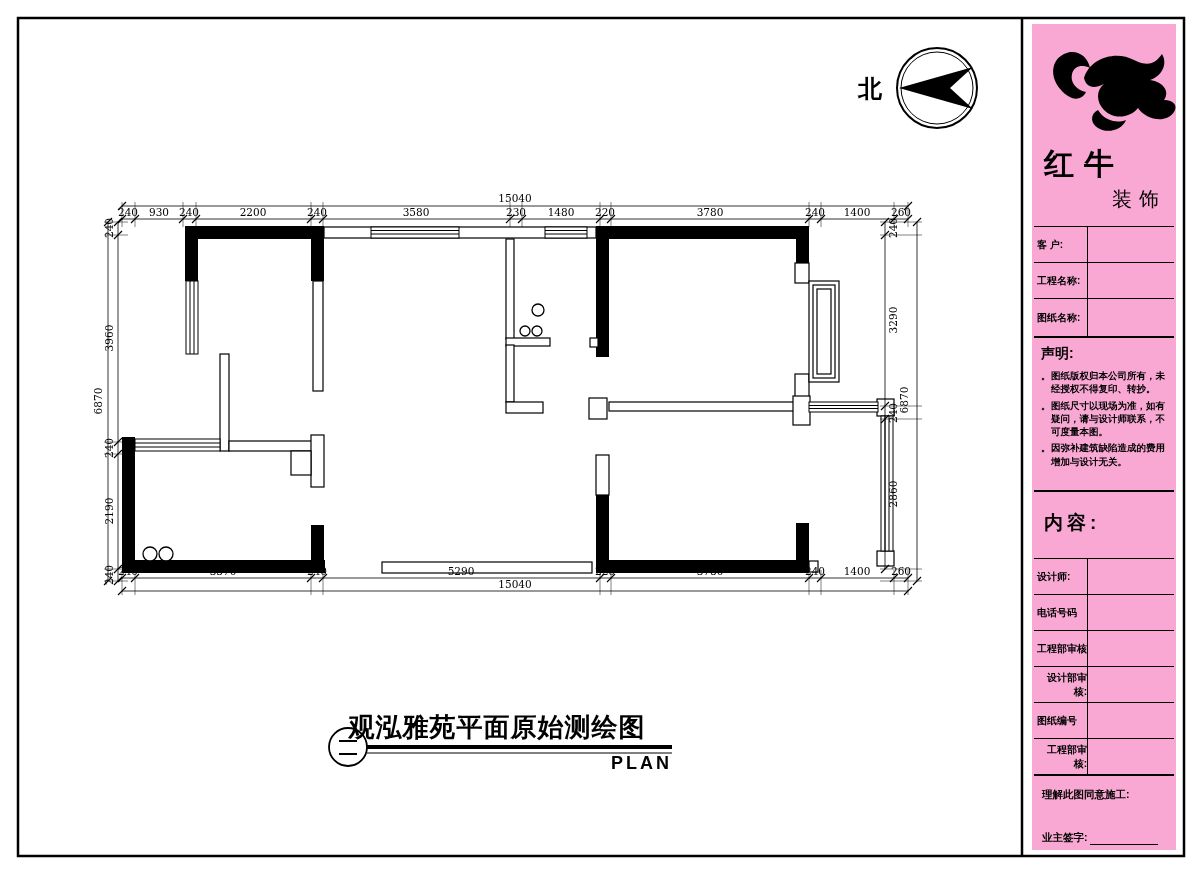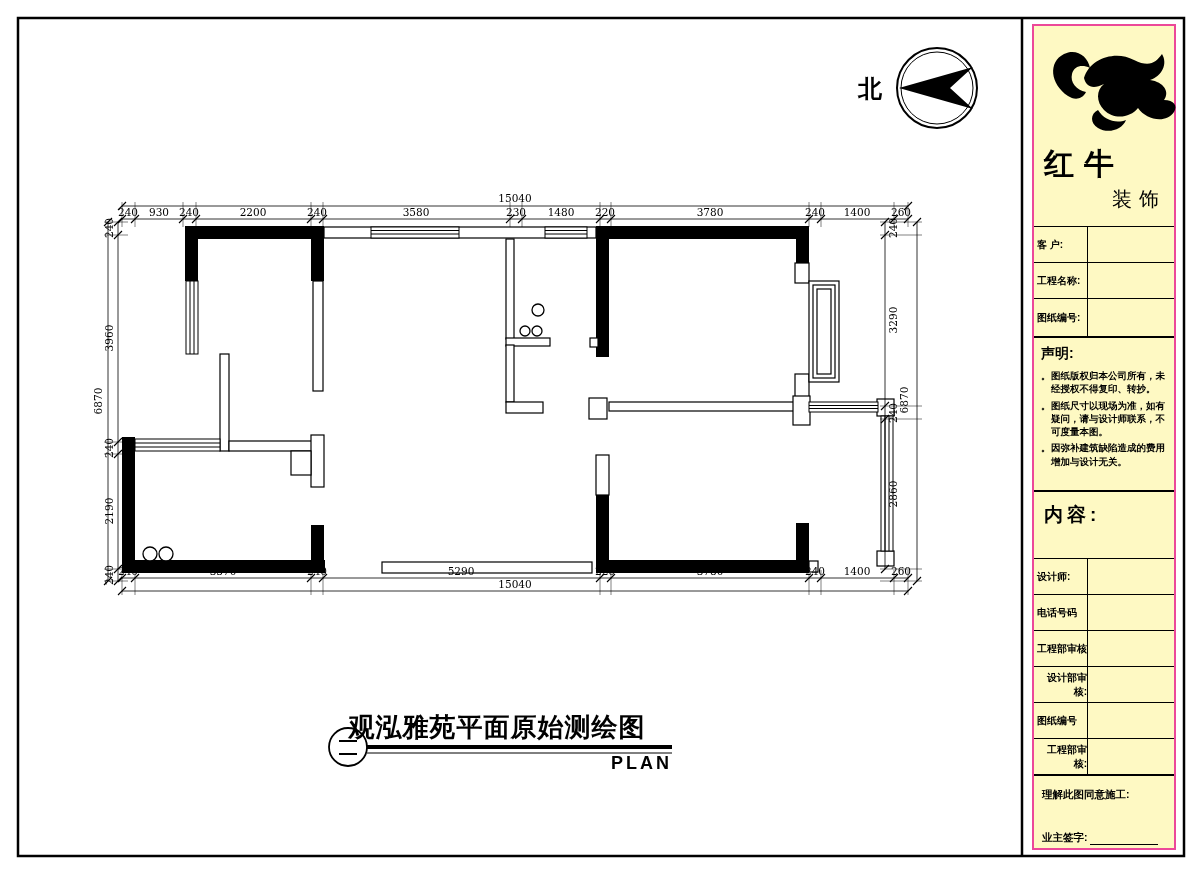--- a/index.html
+++ b/index.html
@@ -1,34 +1,34 @@
 <!DOCTYPE html>
 <html><head>
 <meta charset="utf-8">
 <style>
   html,body{margin:0;padding:0;background:#fff;}
   #stage{position:relative;width:1200px;height:874px;background:#fff;overflow:hidden;
          font-family:"Liberation Sans",sans-serif;color:#000;}
   #plan-svg{position:absolute;left:0;top:0;}
   
   #title-block{position:absolute;left:1032px;top:24px;width:144px;height:826px;
-    border:2px solid #ec4899;box-sizing:border-box;display:flex;flex-direction:column;background:#fef9c3;}
+    border:2px solid #f9a8d4;box-sizing:border-box;display:flex;flex-direction:column;background:#f9a8d4;}
   .tb-logo{height:200px;position:relative;flex:none;}
   .tb-logo-name{position:absolute;left:10px;top:118px;font-size:30px;font-weight:bold;letter-spacing:10px;}
   .tb-logo-sub{position:absolute;right:8px;top:160px;font-size:20px;font-weight:normal;letter-spacing:7px;}
   .tb-row{flex:none;display:flex;border-top:1.5px solid #000;align-items:stretch;}
   .tb-row .lbl{width:50px;flex:none;border-right:1.2px solid #000;display:flex;align-items:center;
     padding-left:3px;font-size:10px;font-weight:bold;}
   .tb-row .val{flex:1;}
   .h35{height:35px;text-align:right;} .h37{height:37px;}
   .tb-statement{height:154px;flex:none;border-top:2px solid #000;padding:7px 5px 0 7px;box-sizing:border-box;}
   .tb-statement .head{font-size:14px;font-weight:bold;margin-bottom:6px;}
   .stmt-item{font-size:9.5px;font-weight:bold;line-height:1.4;margin-bottom:3px;display:flex;}
   .stmt-item .b{flex:none;width:10px;}
-  .tb-content{height:68px;flex:none;border-top:2px solid #000;padding:10px 0 0 10px;box-sizing:border-box;
+  .tb-content{height:68px;flex:none;border-top:2px solid #000;padding:18px 0 0 10px;box-sizing:border-box;
     font-size:19px;font-weight:bold;letter-spacing:4px;}
   .tb-sign{flex:1;border-top:2px solid #000;padding:12px 6px 8px 8px;box-sizing:border-box;font-size:10.5px;font-weight:bold;}
   .tb-sign .owner{margin-top:29px;display:flex;align-items:flex-end;}
   .sign-line{display:inline-block;width:68px;border-bottom:1px solid #000;height:12px;margin-left:2px;}
 </style>
 </head>
 <body>
 
 <div id="stage">
 
@@ -210,21 +210,21 @@
 
   <div class="tb-row h35">
     <div class="lbl">客 户:</div>
     <div class="val"></div>
   </div>
   <div class="tb-row h35">
     <div class="lbl">工程名称:</div>
     <div class="val"></div>
   </div>
   <div class="tb-row h37">
-    <div class="lbl">图纸编号:</div>
+    <div class="lbl">图纸名称:</div>
     <div class="val"></div>
   </div>
 
   <div class="tb-statement">
     <div class="head">声明:</div>
     <div class="stmt-item">
       <span class="b">。</span>
       <span>图纸版权归本公司所有，未经授权不得复印、转抄。</span>
     </div>
     <div class="stmt-item">

